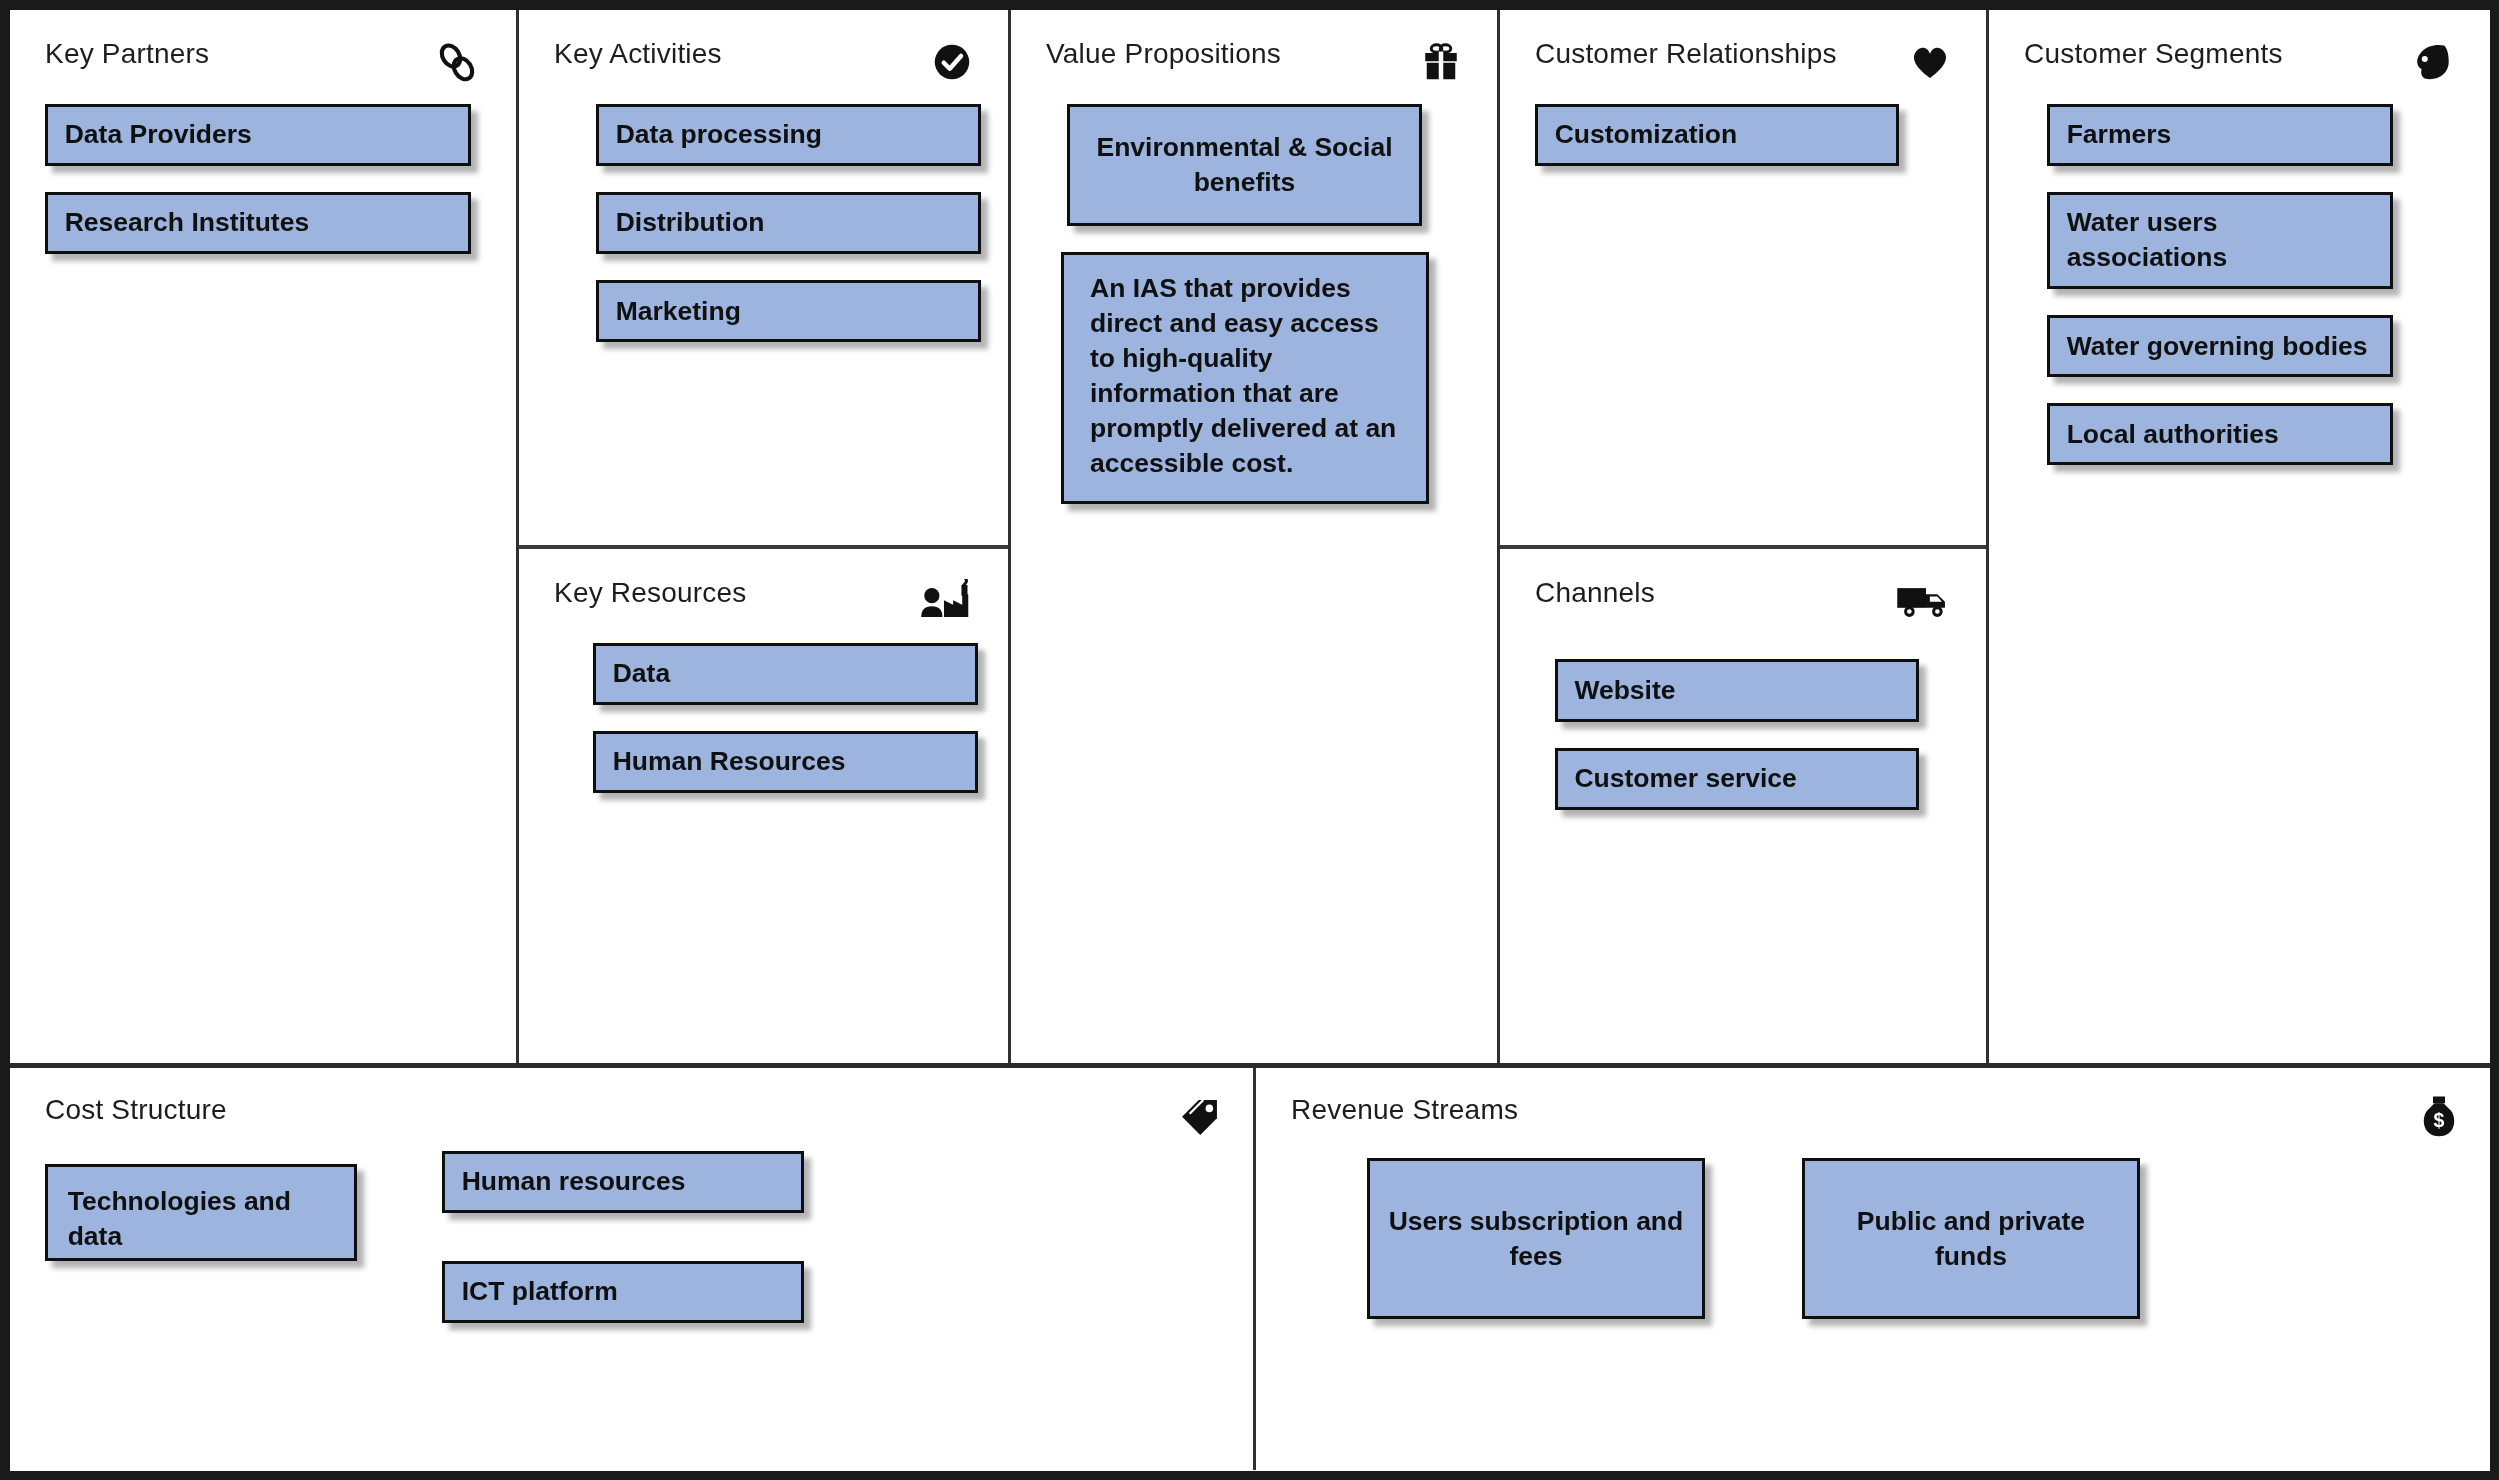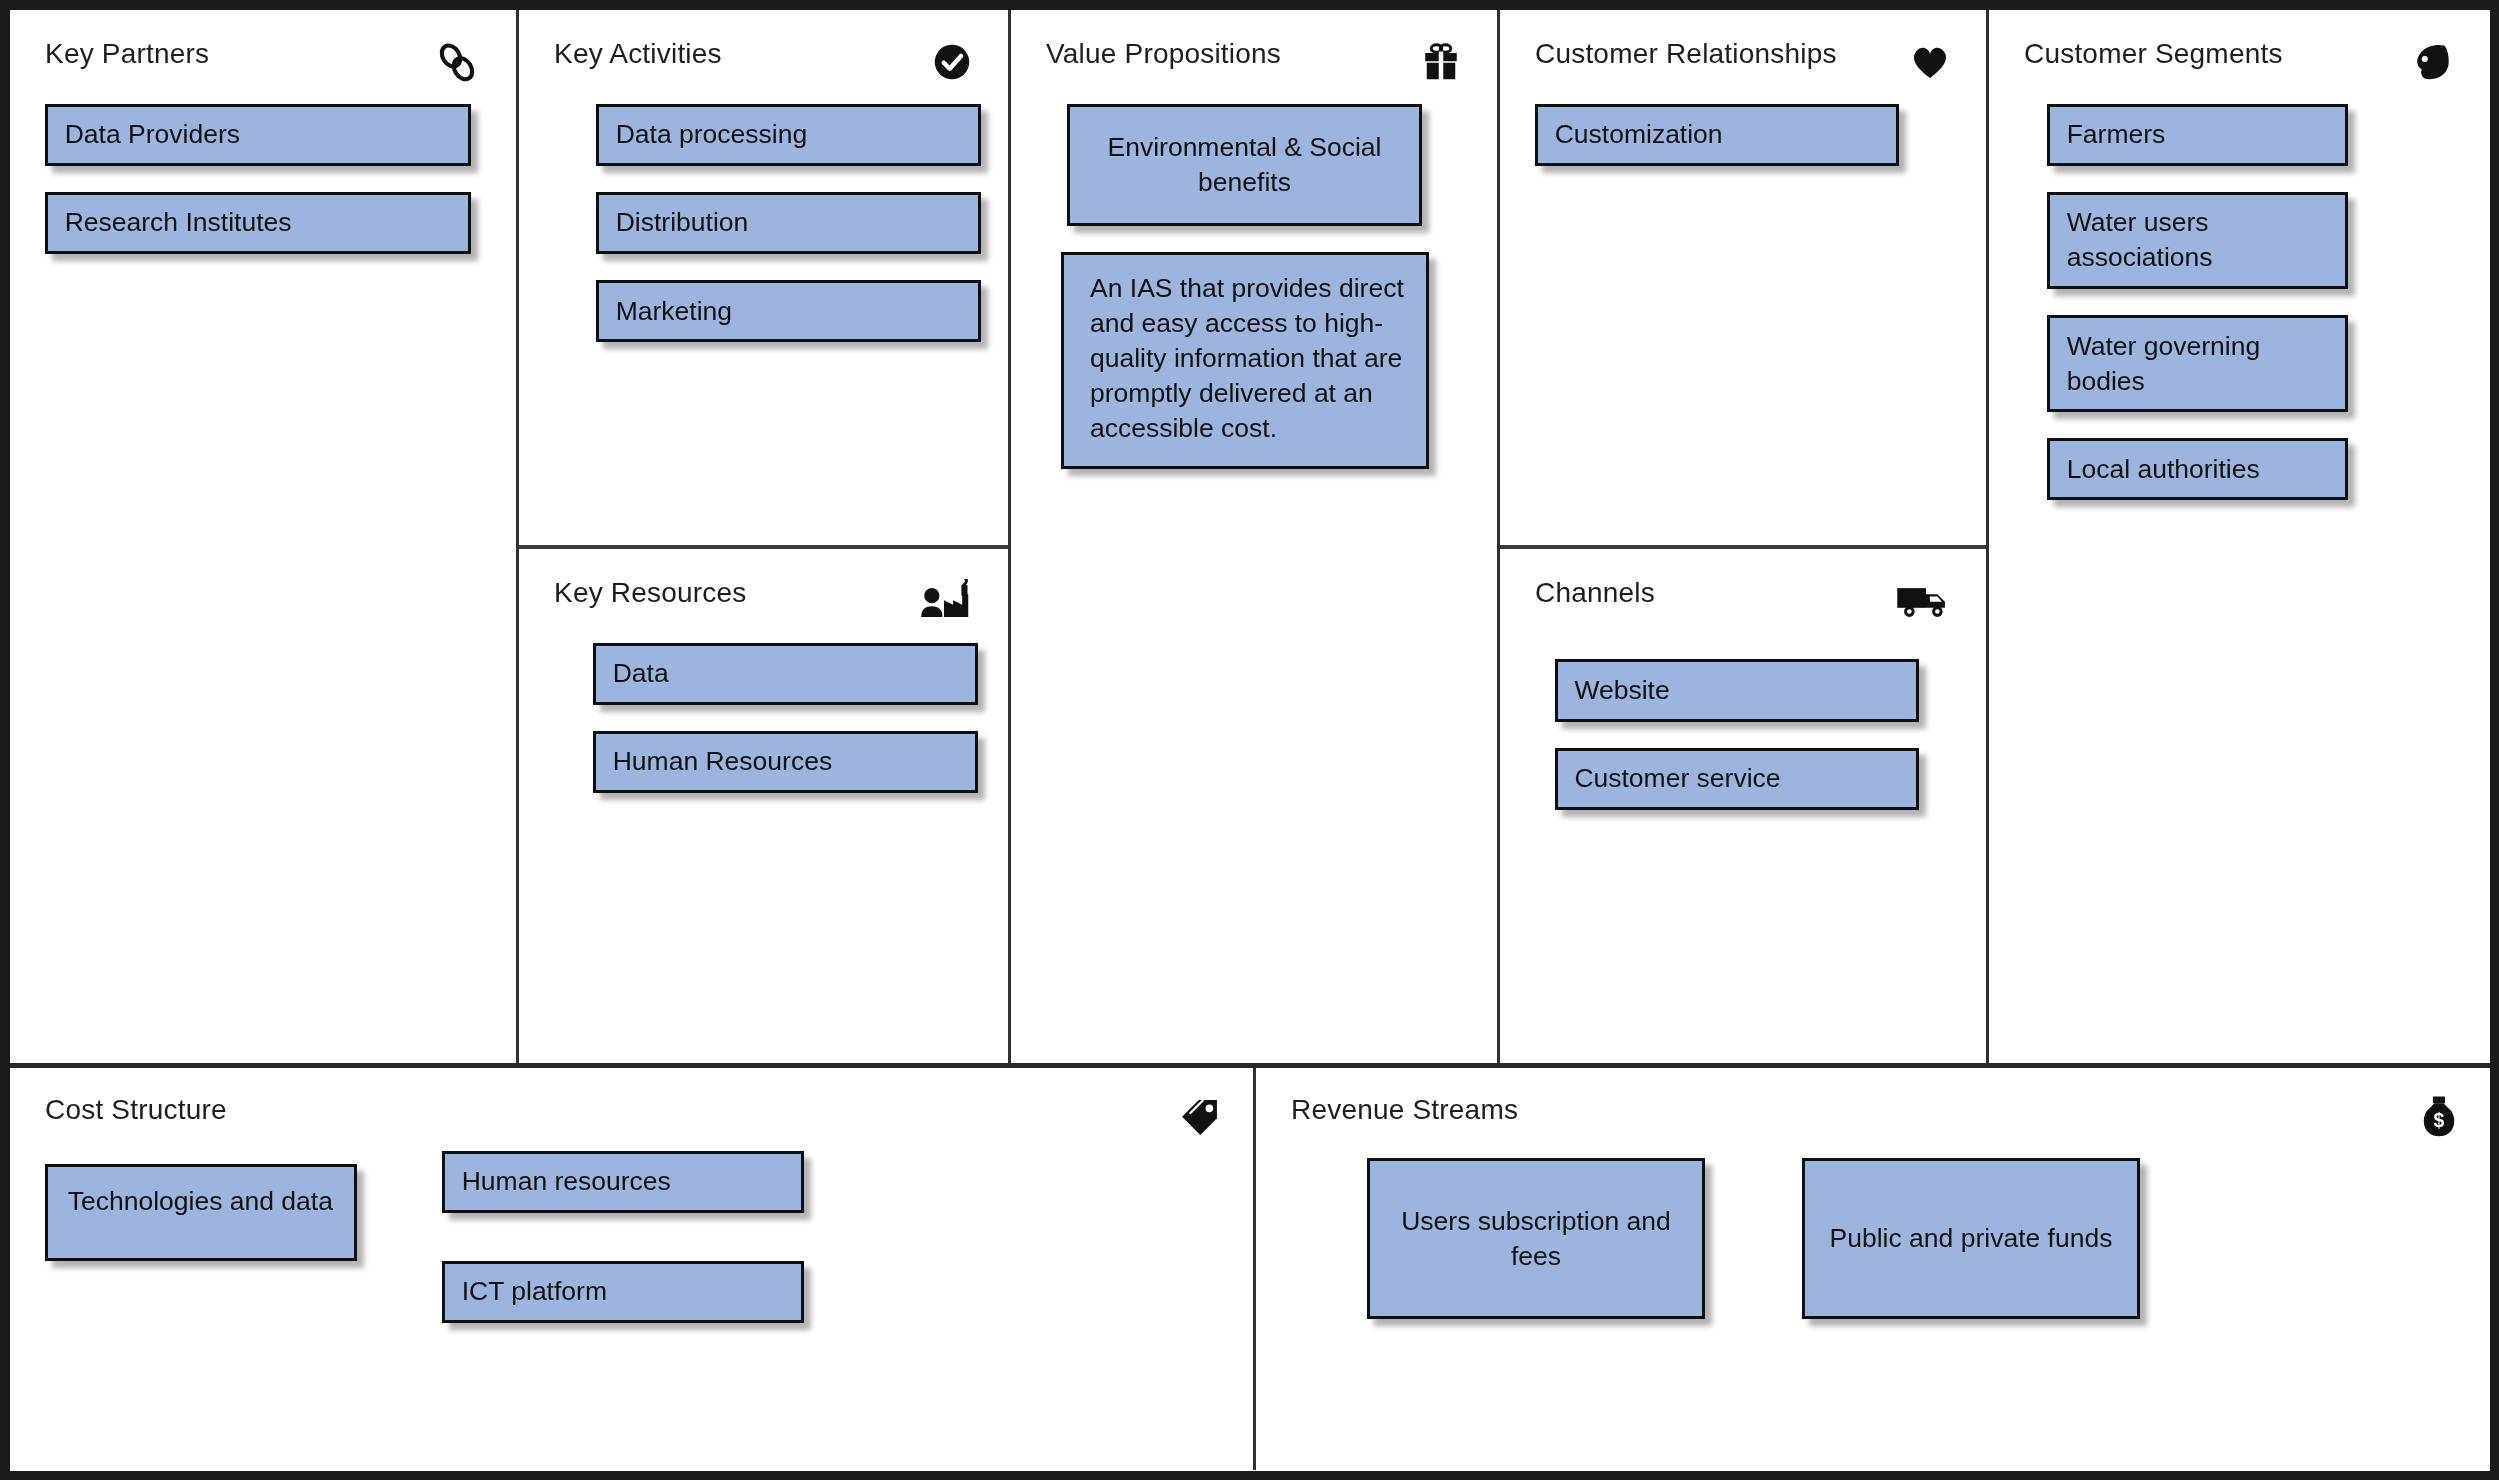--- a/index.html
+++ b/index.html
@@ -90,20 +90,21 @@
   .note {
     background: #9DB5DE;
     border: 3px solid #0f0f0f;
     box-shadow: 6.8px 6.8px 5.3px rgba(0,0,0,0.30);
     color: #101010;
     font-size: 26.5px;
     line-height: 1.32;
     box-sizing: border-box;
     padding: 10.6px 16.7px;
     margin-bottom: 26px;
+    font-weight: bold;
   }
   .note.left   { text-align: left; }
   .note.center { text-align: center; }
 
   .notes-col { display: flex; flex-direction: column; }
 
   
   .col-partners .note { width: 426px; min-height: 59px; display: flex; align-items: center; }
 
   
@@ -127,21 +128,21 @@
     margin-left: 6px;
   }
 
   
   .cr-notes .note { width: 364px; min-height: 59px; display: flex; align-items: center; }
   .ch-notes { padding-left: 19.7px; padding-top: 16.7px; }
   .ch-notes .note { width: 364px; min-height: 59px; display: flex; align-items: center; }
 
   
   .cs-notes { padding-left: 23px; }
-  .cs-notes .note { width: 301px; min-height: 59px; display: flex; align-items: center; }
+  .cs-notes .note { width: 346px; min-height: 59px; display: flex; align-items: center; }
 
   
   .bottom-region {
     position: absolute;
     left: 0;
     top: 1053px;
     width: 100%;
     height: 407px;
     display: flex;
     box-sizing: border-box;

